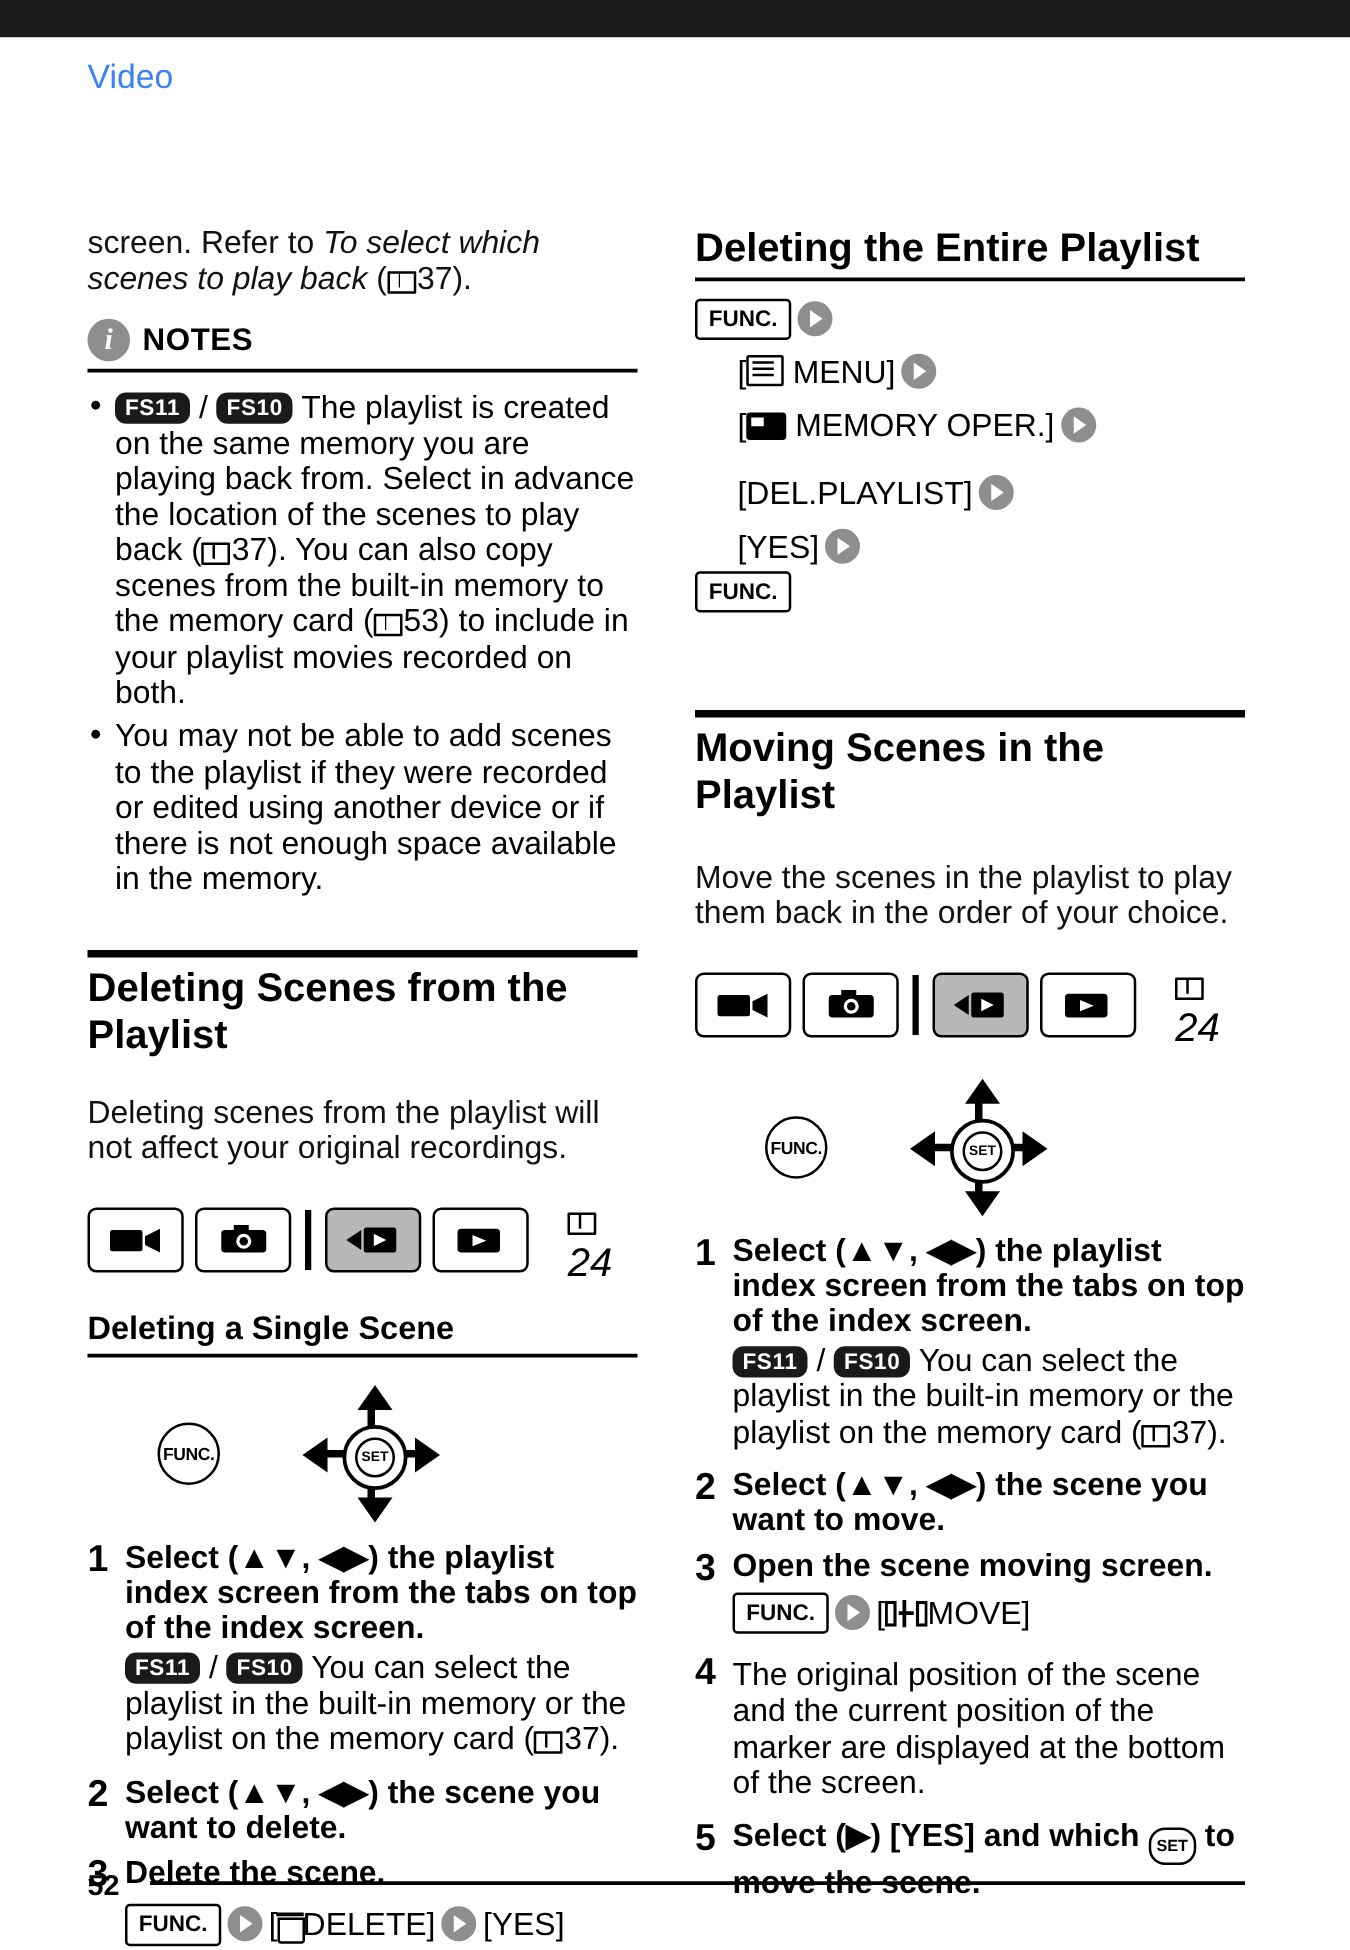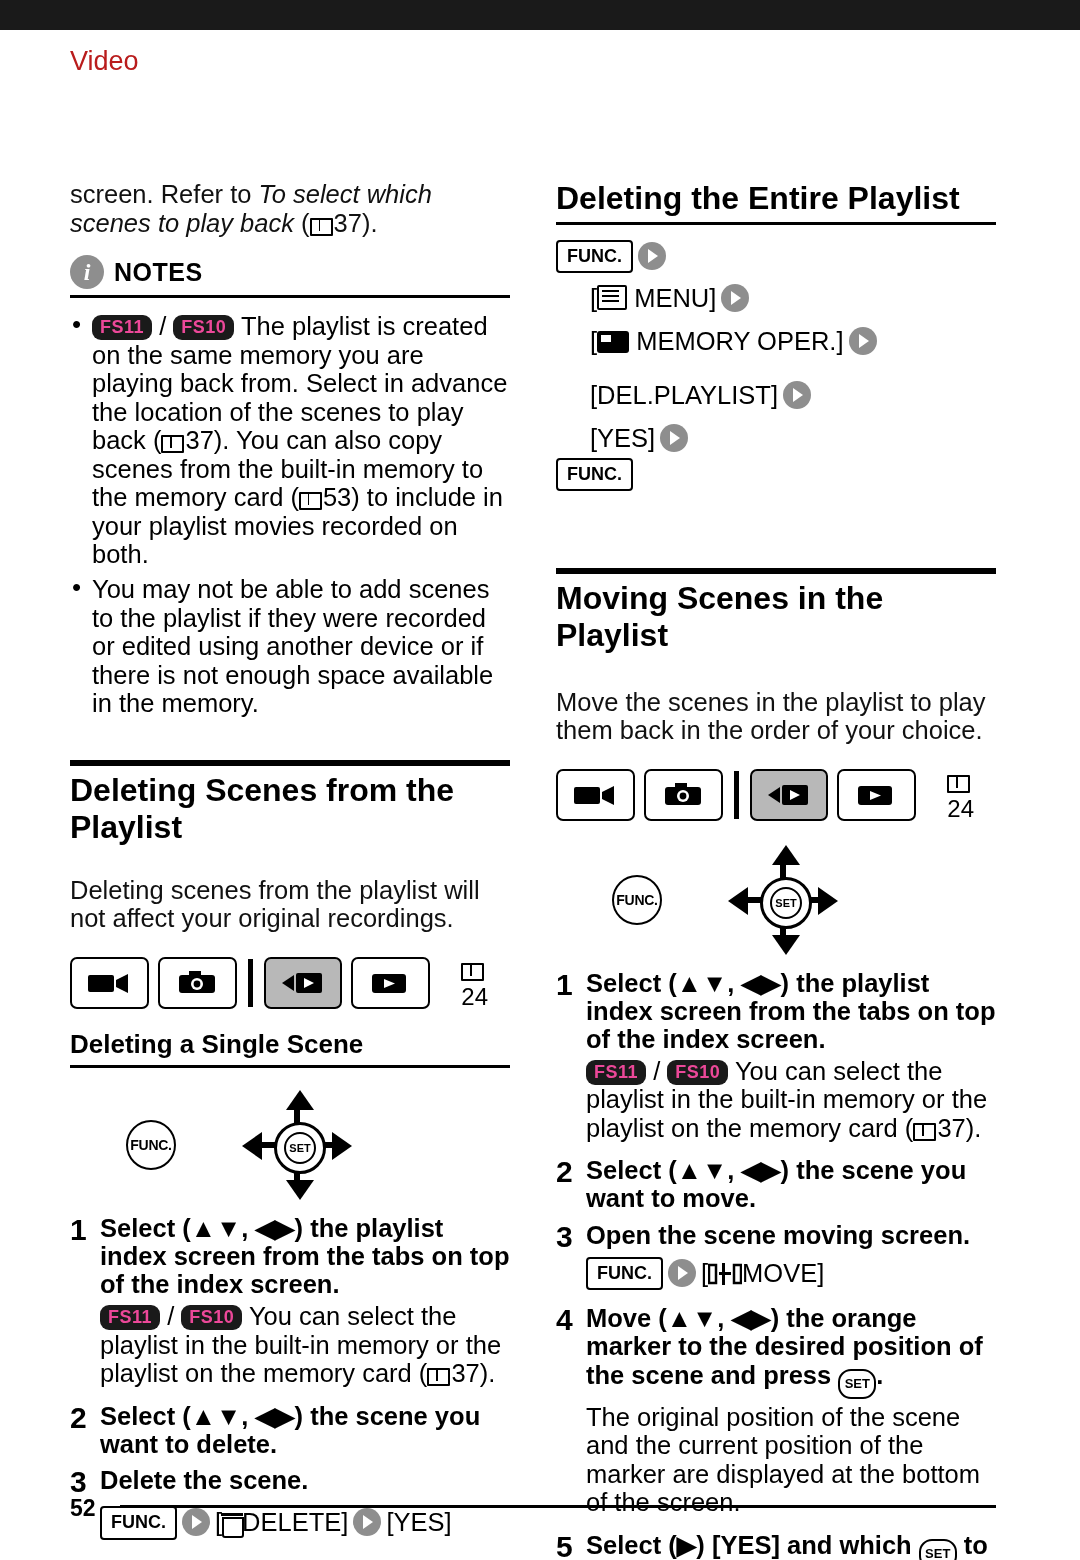--- a/index.html
+++ b/index.html
@@ -14,21 +14,21 @@
   .topbar {
     position:absolute; left:0; top:0; width:1080px; height:30px;
     background:#1a1a1a;
   }
   .page {
     position:absolute; left:0; top:30px; width:1080px; height:1530px;
     background:#ffffff;
   }
   .video-label {
     position:absolute; left:70px; top:16px;
-    font-size:27px; color:#b91c1c; font-weight:normal;
+    font-size:27px; color:#3b82f6; font-weight:normal;
   }
   .col-left {
     position:absolute; left:70px; top:150px; width:440px;
   }
   .col-right {
     position:absolute; left:556px; top:150px; width:440px;
   }
   p { margin:0; }
   .body-text {
     font-size:25.5px; line-height:1.12; color:#111;
@@ -67,42 +67,42 @@
   ul.bullets { list-style:none; margin:14px 0 0 0; padding:0; }
   ul.bullets li {
     position:relative; padding-left:22px; font-size:25.5px; line-height:1.12;
     margin-bottom:6px;
   }
   ul.bullets li:before {
     content:"•"; position:absolute; left:2px; top:-2px; font-size:26px;
   }
   .model-badge {
     display:inline-block;
-    background:#1a1a1a; color:#ec4899; font-weight:bold;
+    background:#1a1a1a; color:#ffffff; font-weight:bold;
     font-size:18px; padding:2px 8px 3px 8px; border-radius:9px;
     letter-spacing:0.5px; vertical-align:2px;
     font-family:"Liberation Sans", sans-serif;
   }
   .sect-title {
     font-size:32px; font-weight:bold; margin-top:6px; margin-bottom:0;
   }
   .sub-title {
     font-size:26px; font-weight:bold; margin-top:4px;
   }
   
   .modes {
     display:flex; align-items:center; gap:9px; margin-top:22px;
   }
   .mode-btn {
     width:78px; height:48px; border:2px solid #000; border-radius:7px;
     background:#fff; display:flex; align-items:center; justify-content:center;
   }
   .mode-btn.sel { background:#b8b8b8; }
   .mode-sep { width:5px; height:48px; background:#000; margin:0 2px; }
-  .modes .pageref { font-size:24px; margin-left:22px; }
+  .modes .pageref { font-size:32px; margin-left:22px;font-style:italic; }
 
   
   .diagram { position:relative; height:110px; margin-top:22px; }
   .func-round {
     width:46px; height:46px; border-radius:50%; border:2.5px solid #000;
     display:flex; align-items:center; justify-content:center;
     font-size:14px; font-weight:bold; letter-spacing:-0.3px;
   }
   .joystick { position:relative; width:110px; height:110px; }
   .joy-center {
@@ -403,21 +403,20 @@
           <rect x="26" y="2" width="7" height="18" fill="none" stroke="#000" stroke-width="2.5"></rect>
           <rect x="14" y="0" width="3" height="22" fill="#000"></rect>
           <rect x="11" y="9" width="12" height="3" fill="#000"></rect>
         </svg>
       </span><span>MOVE]</span>
     </div>
 
     <div class="step">
       <div class="step-num">4</div>
       <div style="flex:1;">
-        <div class="step-body"><span>Move (▲▼, ◀▶) the orange marker to the desired position of the scene and press</span> <span class="set-btn">SET</span>.</div>
         <div class="step-note">The original position of the scene and the current position of the marker are displayed at the bottom of the screen.</div>
       </div>
     </div>
 
     <div class="step">
       <div class="step-num">5</div>
       <div class="step-body" style="flex:1;"><span>Select (▶) [YES] and which</span> <span class="set-btn">SET</span> <span>to move the scene.</span></div>
     </div>
 
   </div>

